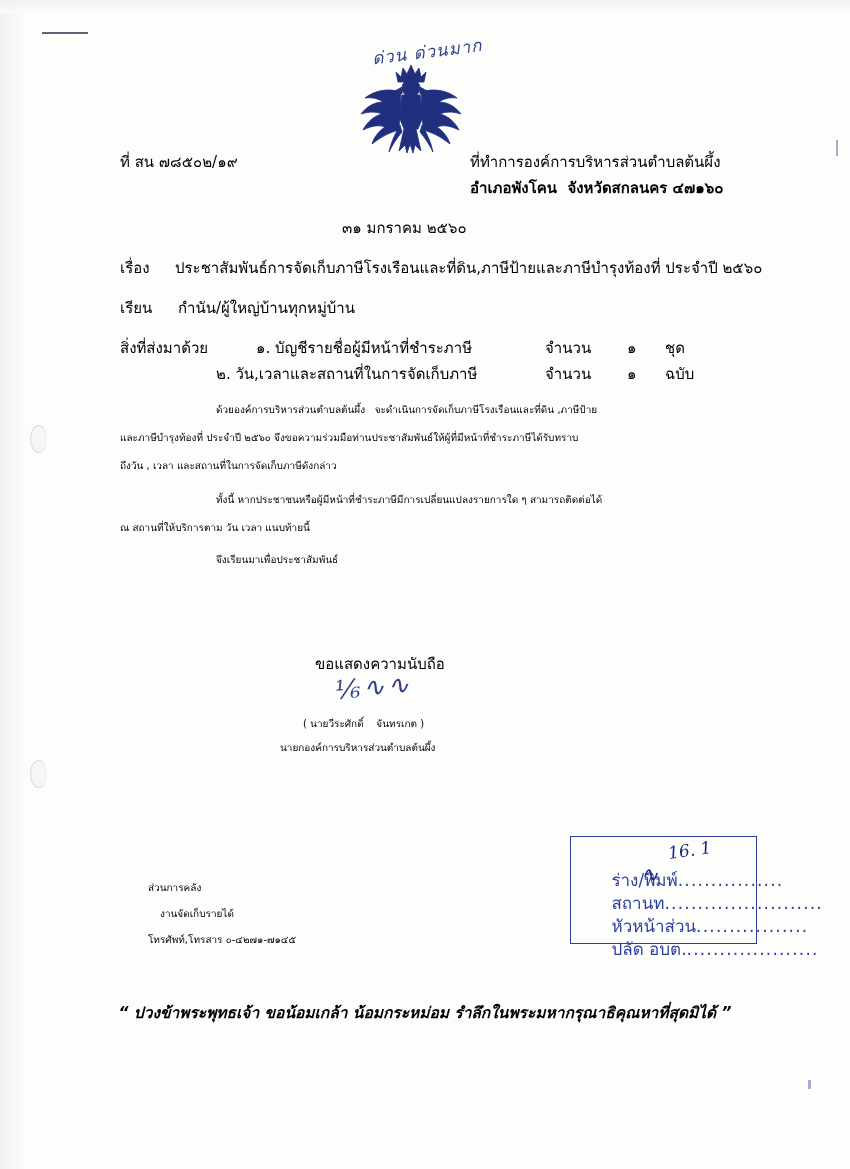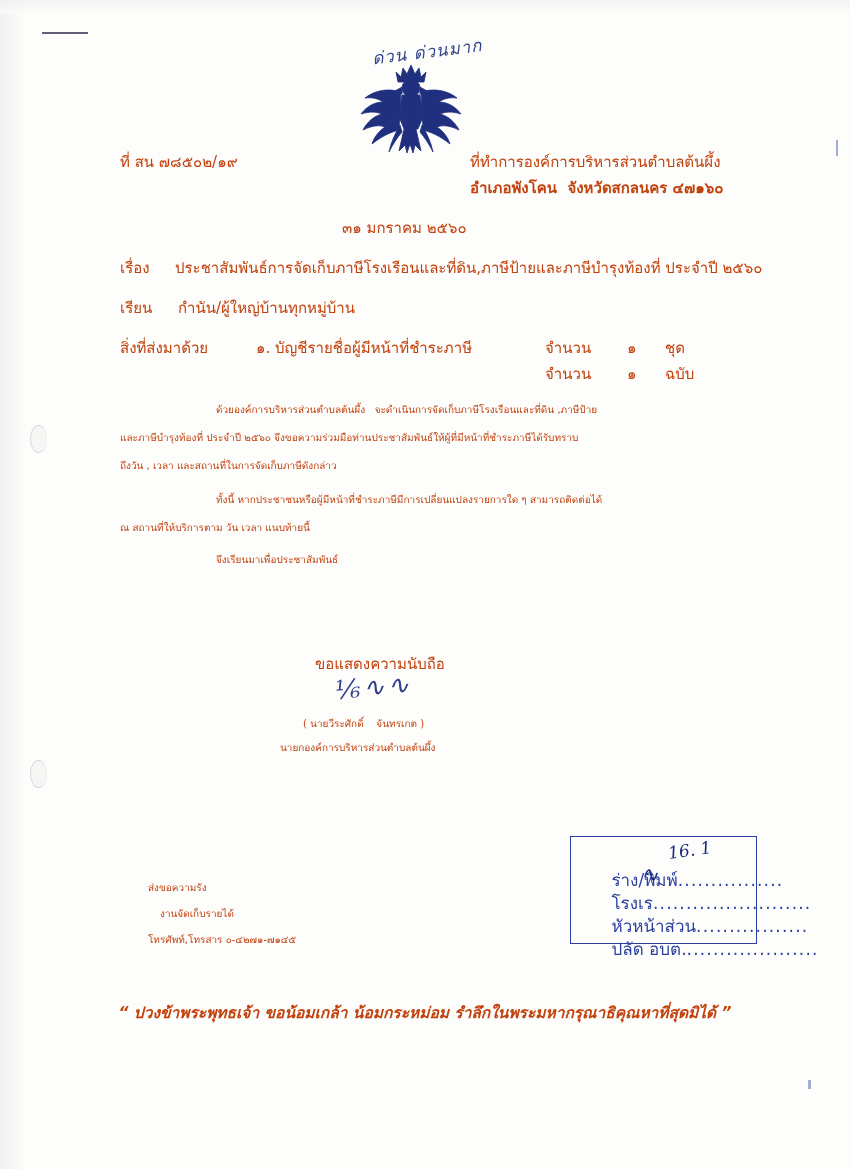--- a/index.html
+++ b/index.html
@@ -73,21 +73,21 @@
     transform: rotate(-7deg);
     letter-spacing: 1px;
     opacity: .92;
   }
 
   
   .t {
     position: absolute;
     white-space: pre;
     font-family: "DejaVu Sans", sans-serif;
-    color: #c2410c;
+    color: #000000;
   }
   .sz15 { font-size: 15px; }
   .sz14 { font-size: 10px; }
 
   .docno { left: 120px; top: 150px; }
   .office1 { left: 470px; top: 150px; }
   .office2 { left: 470px; top: 176px; font-weight: bold; }
   .date { left: 330px; top: 216px; margin-left: 12px; }
   .subj-label { left: 120px; top: 256px; }
   .subj-text { left: 175px; top: 256px; }
@@ -222,48 +222,49 @@
   <div class="t sz15 subj-text">ประชาสัมพันธ์การจัดเก็บภาษีโรงเรือนและที่ดิน,ภาษีป้ายและภาษีบำรุงท้องที่ ประจำปี ๒๕๖๐</div>
 
   <div class="t sz15 to-label">เรียน</div>
   <div class="t sz15 to-text">กำนัน/ผู้ใหญ่บ้านทุกหมู่บ้าน</div>
 
   <div class="t sz15 encl-label">สิ่งที่ส่งมาด้วย</div>
   <div class="t sz15 encl1">๑. บัญชีรายชื่อผู้มีหน้าที่ชำระภาษี</div>
   <div class="t sz15 encl1-q">จำนวน</div>
   <div class="t sz15 encl1-n">๑</div>
   <div class="t sz15 encl1-u">ชุด</div>
+  <div class="t sz15 encl2">๒. วัน,เวลาและสถานที่ในการจัดเก็บภาษี</div>
   <div class="t sz15 encl2-q">จำนวน</div>
   <div class="t sz15 encl2-n">๑</div>
   <div class="t sz15 encl2-u">ฉบับ</div>
 
   <div class="t sz14 p1l1">ด้วยองค์การบริหารส่วนตำบลต้นผึ้ง   จะดำเนินการจัดเก็บภาษีโรงเรือนและที่ดิน ,ภาษีป้าย</div>
   <div class="t sz14 p1l2">และภาษีบำรุงท้องที่ ประจำปี ๒๕๖๐ จึงขอความร่วมมือท่านประชาสัมพันธ์ให้ผู้ที่มีหน้าที่ชำระภาษีได้รับทราบ</div>
   <div class="t sz14 p1l3">ถึงวัน , เวลา และสถานที่ในการจัดเก็บภาษีดังกล่าว</div>
 
   <div class="t sz14 p2l1">ทั้งนี้ หากประชาชนหรือผู้มีหน้าที่ชำระภาษีมีการเปลี่ยนแปลงรายการใด ๆ สามารถติดต่อได้</div>
   <div class="t sz14 p2l2">ณ สถานที่ให้บริการตาม วัน เวลา แนบท้ายนี้</div>
 
   <div class="t sz14 p3l1">จึงเรียนมาเพื่อประชาสัมพันธ์</div>
 
   <div class="t sz15 sign-respect">ขอแสดงความนับถือ</div>
   <div class="hand-sign">⅙ ∿ ∿</div>
   <div class="t sz14 sign-name">( นายวีระศักดิ์    จันทรเกต )</div>
   <div class="t sz14 sign-title">นายกองค์การบริหารส่วนตำบลต้นผึ้ง</div>
 
-  <div class="t sz14 dept1">ส่งขอความรัง</div>
+  <div class="t sz14 dept1">ส่วนการคลัง</div>
   <div class="t sz14 dept2">งานจัดเก็บรายได้</div>
   <div class="t sz14 dept3">โทรศัพท์,โทรสาร ๐-๔๒๗๑-๗๑๔๕</div>
 
   <div class="stamp">
     <div class="stamp-row sr1">
       <span class="lab">ร่าง/พิมพ์</span><span class="dots">................</span>
     </div>
     <div class="stamp-row sr2">
-      <span class="lab">โรงเร</span><span class="dots">........................</span>
+      <span class="lab">สถานท</span><span class="dots">........................</span>
     </div>
     <div class="stamp-row sr3">
       <span class="lab">หัวหน้าส่วน</span><span class="dots">.................</span>
     </div>
     <div class="stamp-row sr4">
       <span class="lab">ปลัด อบต.</span><span class="dots">....................</span>
     </div>
   </div>
   <div class="stamp-hand sh-date">16. 1</div>
   <div class="stamp-hand sh-check">∿</div>

